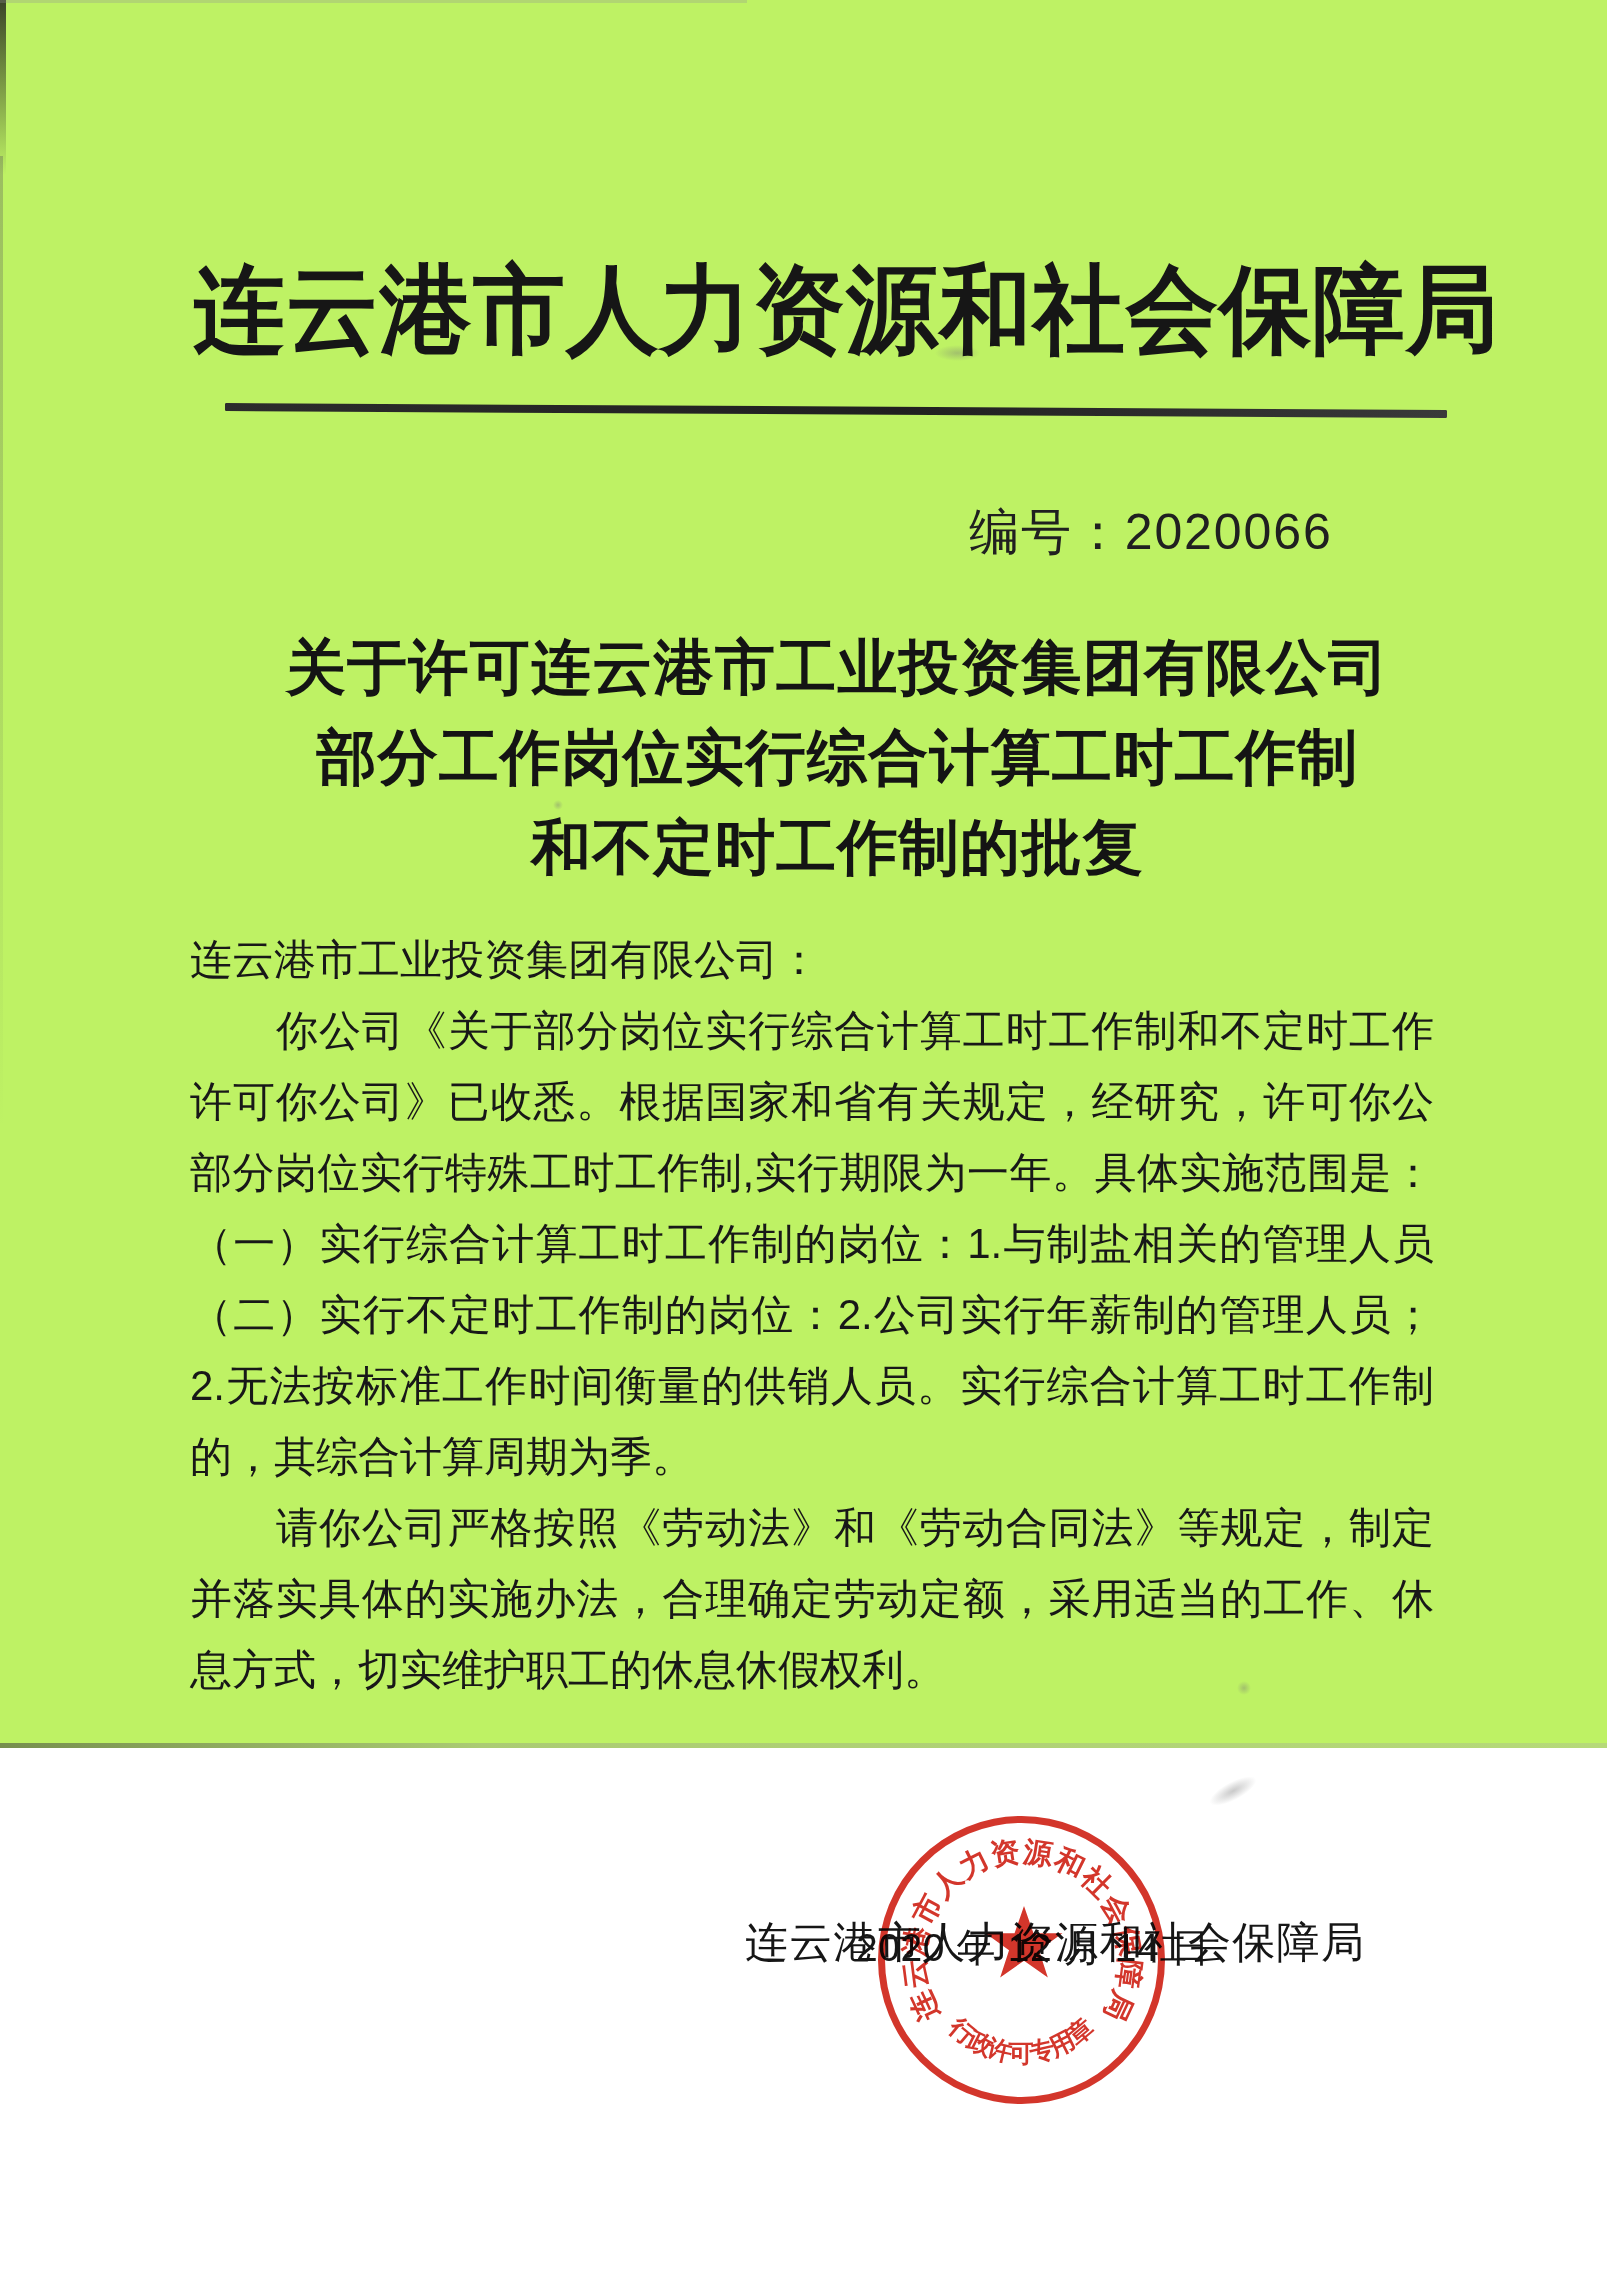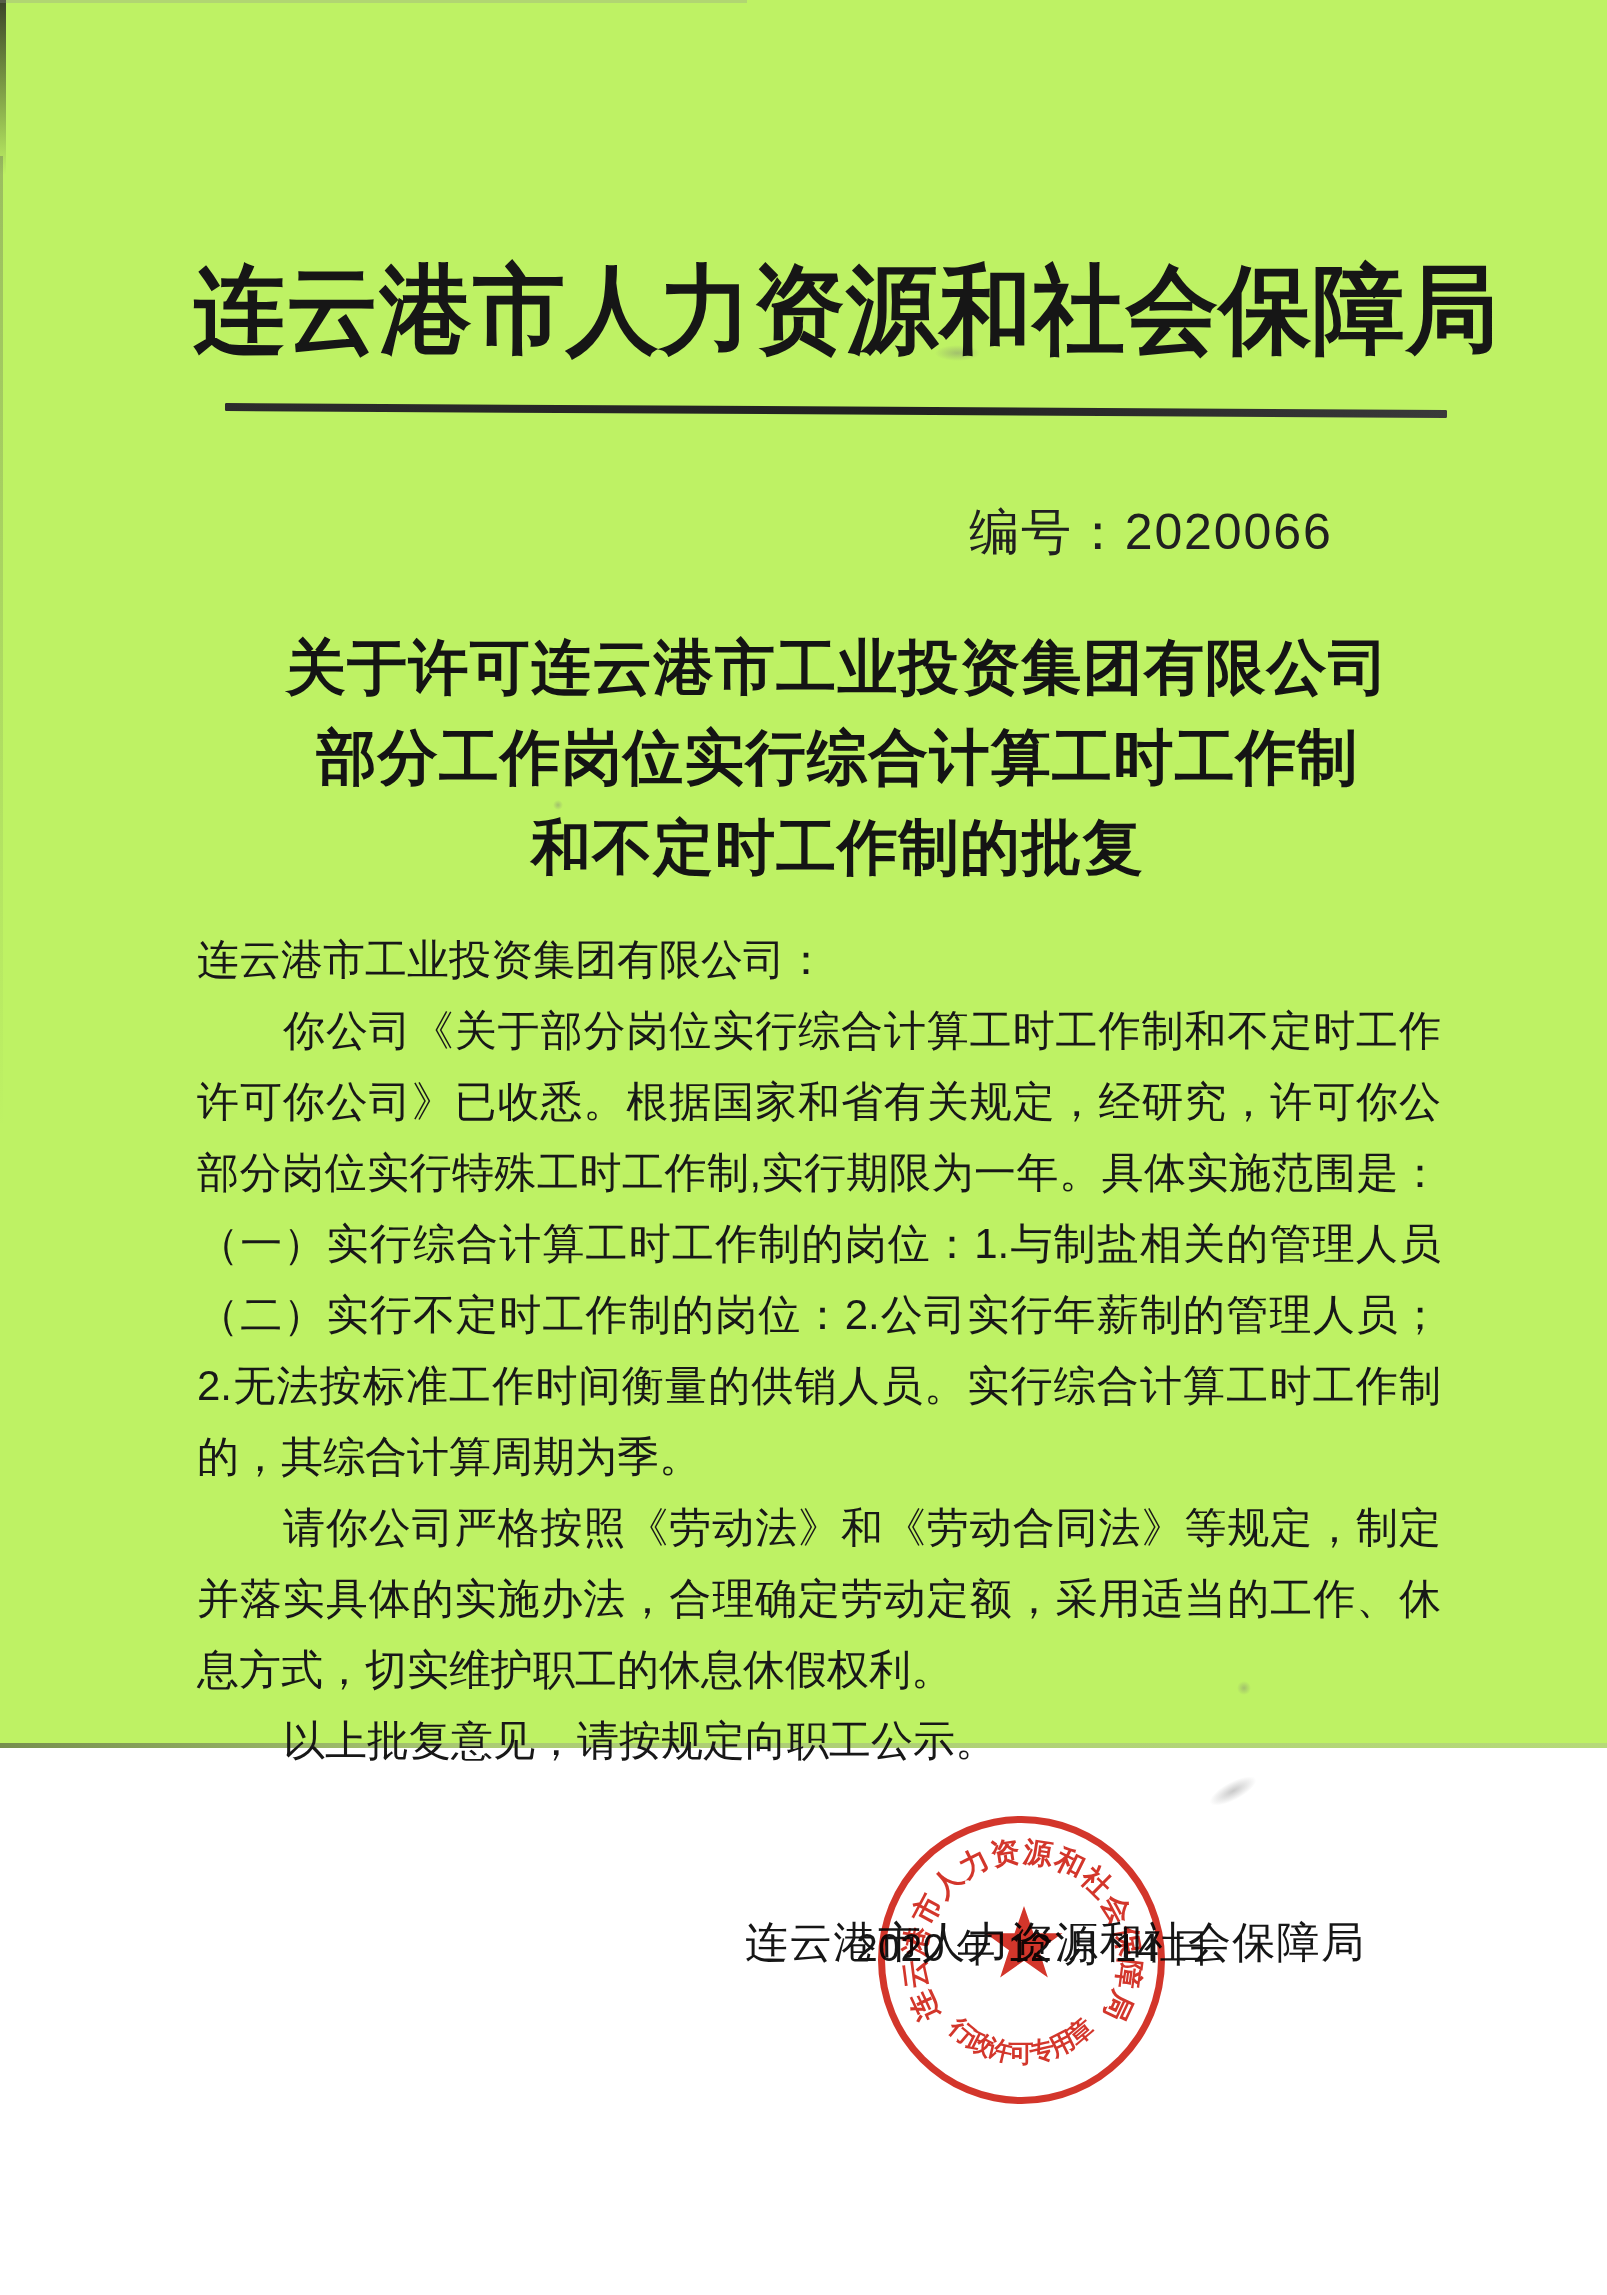--- a/index.html
+++ b/index.html
@@ -23,21 +23,21 @@
   .letterhead{position:absolute;left:193px;top:245px;font-size:92px;font-weight:700;
     letter-spacing:1.3px;white-space:nowrap;color:#161616;transform:scaleY(1.05);transform-origin:left top;}
   .rule{position:absolute;left:225px;top:403px;width:1222px;height:8.4px;border-radius:1.3px;
     background:linear-gradient(90deg,#2c2c2c,#202020 55%,#3a3a3a);
     transform:rotate(0.33deg);transform-origin:left center;}
   .doc-number{position:absolute;left:969px;top:499px;font-size:50px;letter-spacing:1.9px;color:#202020;}
 
   .title{position:absolute;left:0;top:623px;width:1607px;text-align:center;font-weight:700;
     font-size:60px;line-height:90px;letter-spacing:1.3px;color:#141414;transform:translateX(34px);}
 
-  .body-block{position:absolute;left:197px;top:924px;width:1244px;font-size:42px;
+  .body-block{position:absolute;left:190px;top:924px;width:1244px;font-size:42px;
     line-height:71px;color:#181818;}
   .bline{height:71px;white-space:nowrap;}
   .bline.just{white-space:normal;text-align:justify;text-align-last:justify;overflow:hidden;}
   .bline.ind{text-indent:86px;}
 
   .signature{position:absolute;left:745px;top:1914px;font-size:43px;letter-spacing:1.3px;
     white-space:nowrap;color:#161616;}
   .date{position:absolute;left:856px;top:1921px;font-size:39px;letter-spacing:0.6px;
     white-space:nowrap;color:#161616;}
 
@@ -80,21 +80,20 @@
       <div class="bline ind just">你公司《关于部分岗位实行综合计算工时工作制和不定时工作</div>
       <div class="bline just">许可你公司》已收悉。根据国家和省有关规定，经研究，许可你公司</div>
       <div class="bline just">部分岗位实行特殊工时工作制,实行期限为一年。具体实施范围是：</div>
       <div class="bline just">（一）实行综合计算工时工作制的岗位：1.与制盐相关的管理人员</div>
       <div class="bline just">（二）实行不定时工作制的岗位：2.公司实行年薪制的管理人员；</div>
       <div class="bline just">2.无法按标准工作时间衡量的供销人员。实行综合计算工时工作制</div>
       <div class="bline">的，其综合计算周期为季。</div>
       <div class="bline ind just">请你公司严格按照《劳动法》和《劳动合同法》等规定，制定</div>
       <div class="bline just">并落实具体的实施办法，合理确定劳动定额，采用适当的工作、休</div>
       <div class="bline">息方式，切实维护职工的休息休假权利。</div>
-      <div class="bline ind">以上批复意见，请按规定向职工公示。</div>
     </div>
 
   <div class="signature">连云港市人力资源和社会保障局</div>
   <div class="date">2020 年 12 月 14 日</div>
 
   <div class="seal">
     <div class="seal-ring"></div>
     <div>
         <span class="seal-char" style="left: 25px; top: 169px; transform: rotate(-115deg);">连</span>
         <span class="seal-char" style="left: 16px; top: 137px; transform: rotate(-97.3077deg);">云</span>

